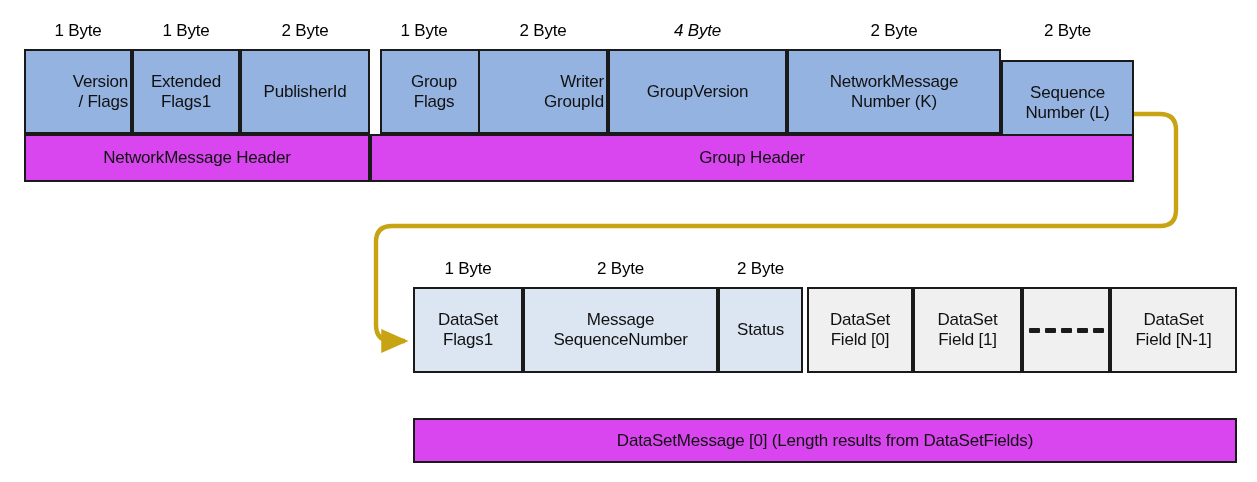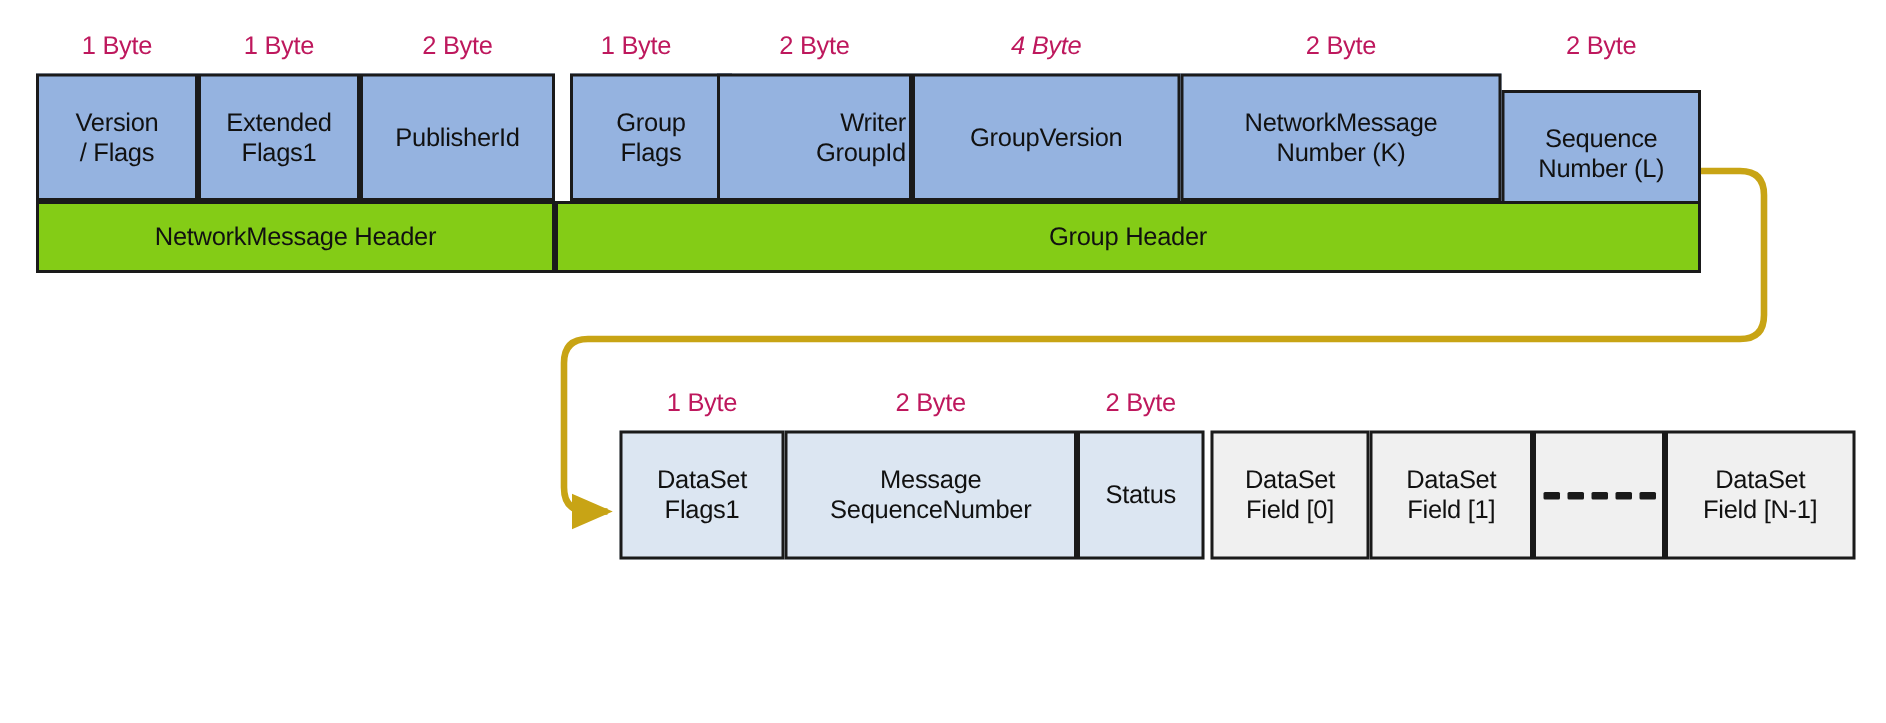--- a/index.html
+++ b/index.html
@@ -11,21 +11,21 @@
     overflow:hidden;
   }
   #stage{position:relative;width:1257px;height:482px;}
 
   
   .byte-label{
     position:absolute;
     font-size:17px;
     line-height:17px;
     text-align:center;
-    color:#be185d;
+    color:#000000;
     white-space:nowrap;
     letter-spacing:-0.2px;
   }
 
   
   .cell{
     position:absolute;
     box-sizing:border-box;
     border:2.2px solid #1a1a1a;
     display:flex;
@@ -36,21 +36,21 @@
     line-height:20px;
     color:#111;
     letter-spacing:-0.2px;
     padding:0 2px;
     overflow:hidden;
   }
   .cell .txt{display:block;width:100%;}
   .fill-blue{background:#95b3e0;}
   .fill-lightblue{background:#dce6f2;}
   .fill-gray{background:#f0f0f0;}
-  .fill-white{background:#84cc16;}
+  .fill-white{background:#d946ef;}
 
   
   .dashes{
     display:flex;align-items:center;justify-content:center;gap:5px;
   }
   .dashes i{
     display:block;width:11px;height:5px;background:#1a1a1a;border-radius:1px;
   }
 
   
@@ -76,21 +76,21 @@
 
   <div class="byte-label" style="left:24px;  top:22px; width:108px;">1 Byte</div>
   <div class="byte-label" style="left:132px; top:22px; width:108px;">1 Byte</div>
   <div class="byte-label" style="left:240px; top:22px; width:130px;">2 Byte</div>
   <div class="byte-label" style="left:370px; top:22px; width:108px;">1 Byte</div>
   <div class="byte-label" style="left:478px; top:22px; width:130px;">2 Byte</div>
   <div class="byte-label" style="left:608px; top:22px; width:179px;font-style:italic;">4 Byte</div>
   <div class="byte-label" style="left:787px; top:22px; width:214px;">2 Byte</div>
   <div class="byte-label" style="left:1001px;top:22px; width:133px;">2 Byte</div>
 
-  <div class="cell fill-blue" style="left:24px; top:49px; width:108px; height:85px;">
+  <div class="cell fill-blue" style="left:24px; top:49px; width:108px; height:85px;text-align:right;">
     <span class="txt">
       <span>Version</span><br>
       <span>/ Flags</span>
     </span>
   </div>
   <div class="cell fill-blue" style="left:132px; top:49px; width:108px; height:85px;">
     <span class="txt">
       <span>Extended</span><br>
       <span>Flags1</span>
     </span>
@@ -172,14 +172,17 @@
     <i></i>
   </div>
   <div class="cell fill-gray" style="left:1110px; top:287px; width:127px; height:86px;">
     <span class="txt">
       <span>DataSet</span><br>
       <span>Field [N-1]</span>
     </span>
   </div>
 
 
+  <div class="cell fill-white" style="left:413px; top:418px; width:824px; height:45px;">
+    <span class="txt">DataSetMessage [0]   (Length results from DataSetFields)</span>
+  </div>
 
 </div>
 
 </body></html>

